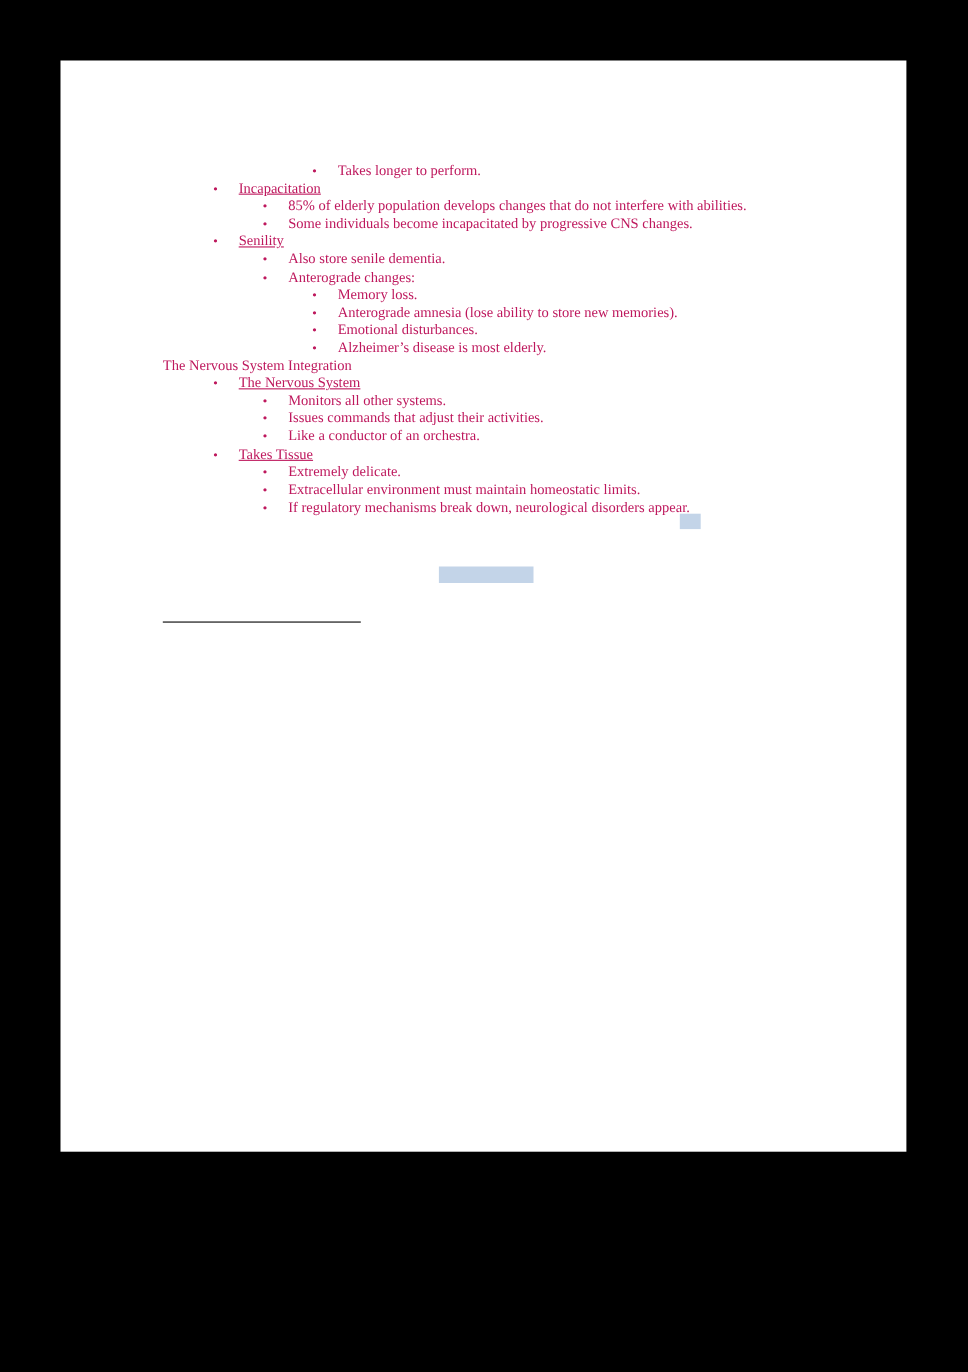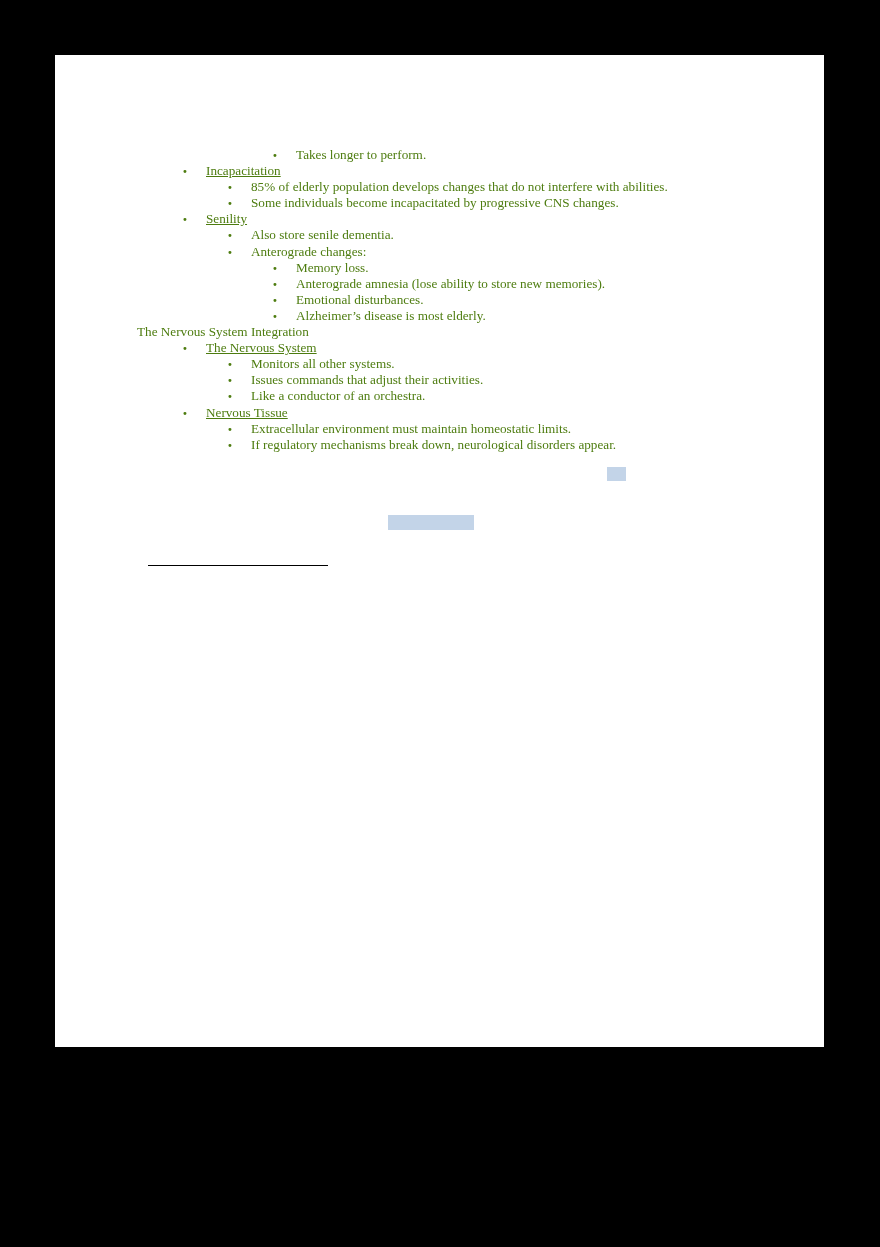--- a/index.html
+++ b/index.html
@@ -16,26 +16,26 @@
   .page {
     position: absolute;
     left: 55px;
     top: 55px;
     width: 769px;
     height: 992px;
     background: #ffffff;
   }
   .content {
     position: absolute;
-    left: 82px;
+    left: 93px;
     top: 92px;
     width: 630px;
     font-size: 13.2px;
     line-height: 16.1px;
-    color: #4d7c0f;
+    color: #be185d;
   }
   .line {
     position: relative;
     white-space: nowrap;
     height: 16.1px;
   }
   
   .lvl0 { padding-left: 0px; }
   .lvl1 { padding-left: 45px; text-decoration: underline; }
   .lvl2 { padding-left: 90px; }
@@ -113,22 +113,23 @@
     <div class="line lvl0 nobullet"><span class="bullet"></span><span class="txt">The Nervous System Integration</span></div>
 
     <div class="line lvl1"><span class="bullet">•</span><span class="txt">The Nervous System</span></div>
 
     <div class="line lvl2"><span class="bullet">•</span><span class="txt">Monitors all other systems.</span></div>
 
     <div class="line lvl2"><span class="bullet">•</span><span class="txt">Issues commands that adjust their activities.</span></div>
 
     <div class="line lvl2"><span class="bullet">•</span><span class="txt">Like a conductor of an orchestra.</span></div>
 
-    <div class="line lvl1"><span class="bullet">•</span><span class="txt">Nervous Tissue</span></div>
+    <div class="line lvl1"><span class="bullet">•</span><span class="txt">Takes Tissue</span></div>
 
+    <div class="line lvl2"><span class="bullet">•</span><span class="txt">Extremely delicate.</span></div>
 
     <div class="line lvl2"><span class="bullet">•</span><span class="txt">Extracellular environment must maintain homeostatic limits.</span></div>
 
     <div class="line lvl2"><span class="bullet">•</span><span class="txt">If regulatory mechanisms break down, neurological disorders appear.</span></div>
 
     <div class="sel-box" id="sel-small"></div>
     <div class="sel-box" id="sel-wide"></div>
 
   </div>
 

